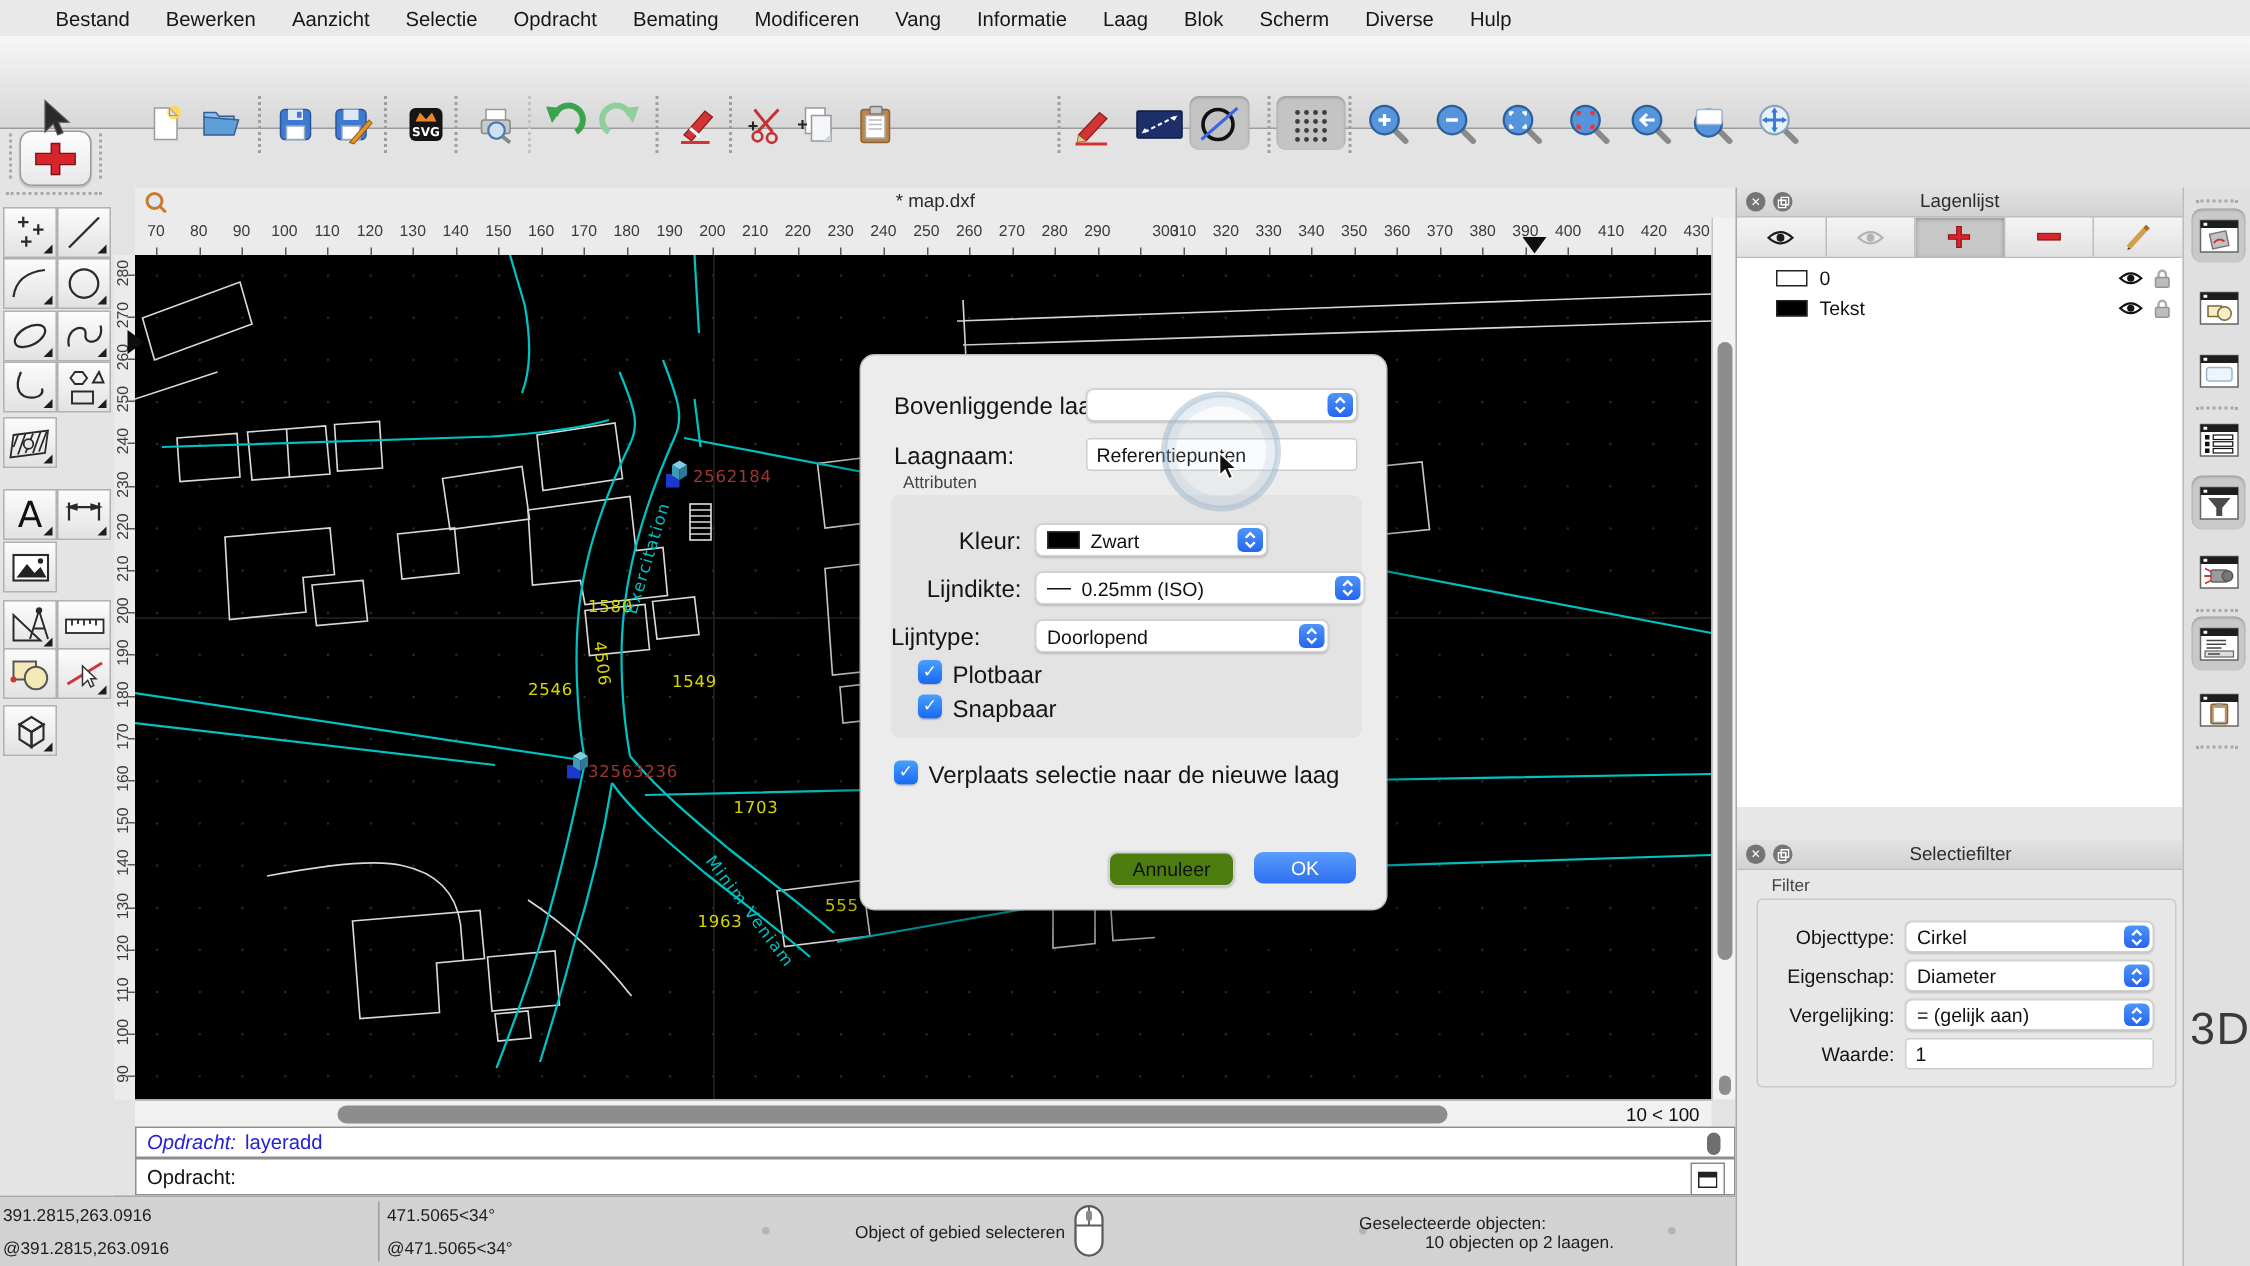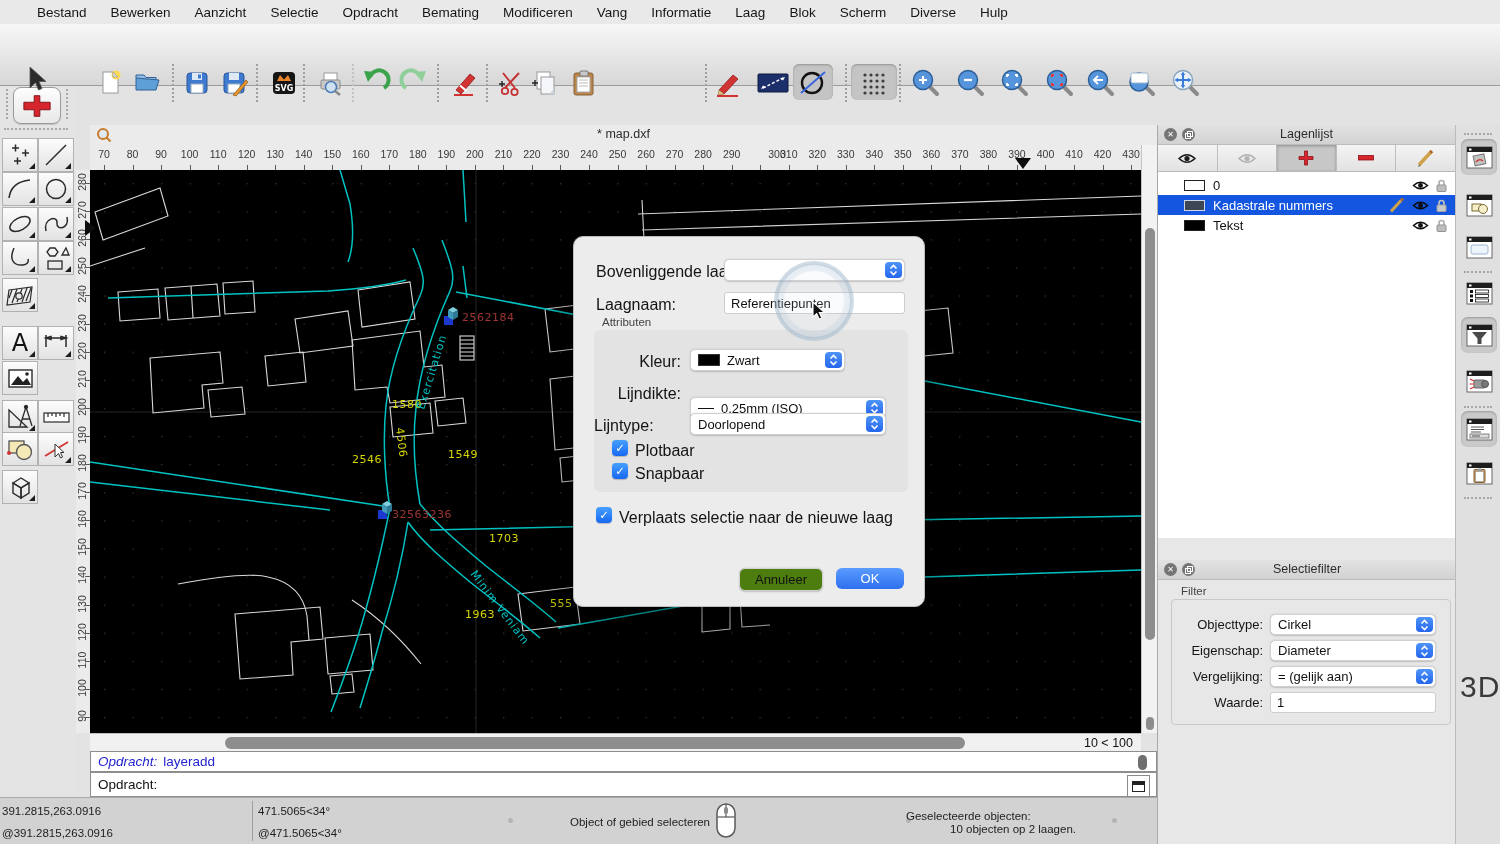--- a/index.html
+++ b/index.html
@@ -717,38 +717,20 @@
             <svg width="17" height="11">
                 <path d="M1.5,5.5 Q8.5,-1 15.5,5.5 Q8.5,12 1.5,5.5 Z" fill="none" stroke="#111" stroke-width="1.5"></path>
                 <circle cx="8.5" cy="5.5" r="2.4" fill="#111"></circle>
               </svg>
             <svg width="11" height="13">
                 <path d="M3,6 V4 A2.5,2.5 0 0 1 8,4 V6" fill="none" stroke="#adadad" stroke-width="1.6"></path>
                 <rect x="1" y="6" width="9" height="6.5" rx="1" fill="#bdbdbd" stroke="#939393"></rect>
               </svg>
           </div>
         </div>
-        <div class="lyr-row sel">
-          <div class="swatch" style="border-color: rgb(205, 214, 232); background: rgb(61, 71, 84);"></div>
-          <span>Kadastrale nummers</span>
-          <div class="rowicons">
-            <svg width="15" height="15">
-                <line x1="1" y1="13.5" x2="11" y2="2.5" stroke="#cfa14a" stroke-width="3"></line>
-                <line x1="11" y1="2.5" x2="13" y2="0.5" stroke="#b06a28" stroke-width="3"></line>
-              </svg>
-            <svg width="17" height="11">
-                <path d="M1.5,5.5 Q8.5,-1 15.5,5.5 Q8.5,12 1.5,5.5 Z" fill="none" stroke="#0a0a0a" stroke-width="1.5"></path>
-                <circle cx="8.5" cy="5.5" r="2.4" fill="#0a0a0a"></circle>
-              </svg>
-            <svg width="11" height="13">
-                <path d="M3,6 V4 A2.5,2.5 0 0 1 8,4 V6" fill="none" stroke="#c3c3c3" stroke-width="1.6"></path>
-                <rect x="1" y="6" width="9" height="6.5" rx="1" fill="#c9c9c9" stroke="#a3a3a3"></rect>
-              </svg>
-          </div>
-        </div>
         <div class="lyr-row">
           <div class="swatch" style="background: rgb(0, 0, 0);"></div>
           <span>Tekst</span>
           <div class="rowicons">
             <svg width="17" height="11">
                 <path d="M1.5,5.5 Q8.5,-1 15.5,5.5 Q8.5,12 1.5,5.5 Z" fill="none" stroke="#111" stroke-width="1.5"></path>
                 <circle cx="8.5" cy="5.5" r="2.4" fill="#111"></circle>
               </svg>
             <svg width="11" height="13">
                 <path d="M3,6 V4 A2.5,2.5 0 0 1 8,4 V6" fill="none" stroke="#adadad" stroke-width="1.6"></path>
@@ -916,21 +898,21 @@
     <div class="pop" style="left:116px;top:112px;width:155px;height:22px">
       <span id="color-swatch" style="display:inline-block;width:20px;height:10px;background:#000;border:1px solid #333;margin-right:7px"></span>
       <span>Zwart</span>
       <span class="step">
           <svg width="13" height="14">
             <path d="M3.5,5.5 L6.5,2.5 L9.5,5.5 M3.5,8.5 L6.5,11.5 L9.5,8.5" stroke="#fff" stroke-width="1.6" fill="none"></path>
           </svg>
         </span>
     </div>
     <div class="dlbl" style="left:20px;top:148px;width:87px;text-align:right">Lijndikte:</div>
-    <div class="pop" style="left:116px;top:160px;width:196px;height:22px">
+    <div class="pop" style="left:116px;top:144px;width:220px;height:22px">
       <span class="dash-line"></span>
       <span>0.25mm (ISO)</span>
       <span class="step">
           <svg width="13" height="14">
             <path d="M3.5,5.5 L6.5,2.5 L9.5,5.5 M3.5,8.5 L6.5,11.5 L9.5,8.5" stroke="#fff" stroke-width="1.6" fill="none"></path>
           </svg>
         </span>
     </div>
     <div class="dlbl" style="left:20px;top:180px;width:87px;">Lijntype:</div>
     <div class="pop" style="left:116px;top:176px;width:196px;height:22px">

